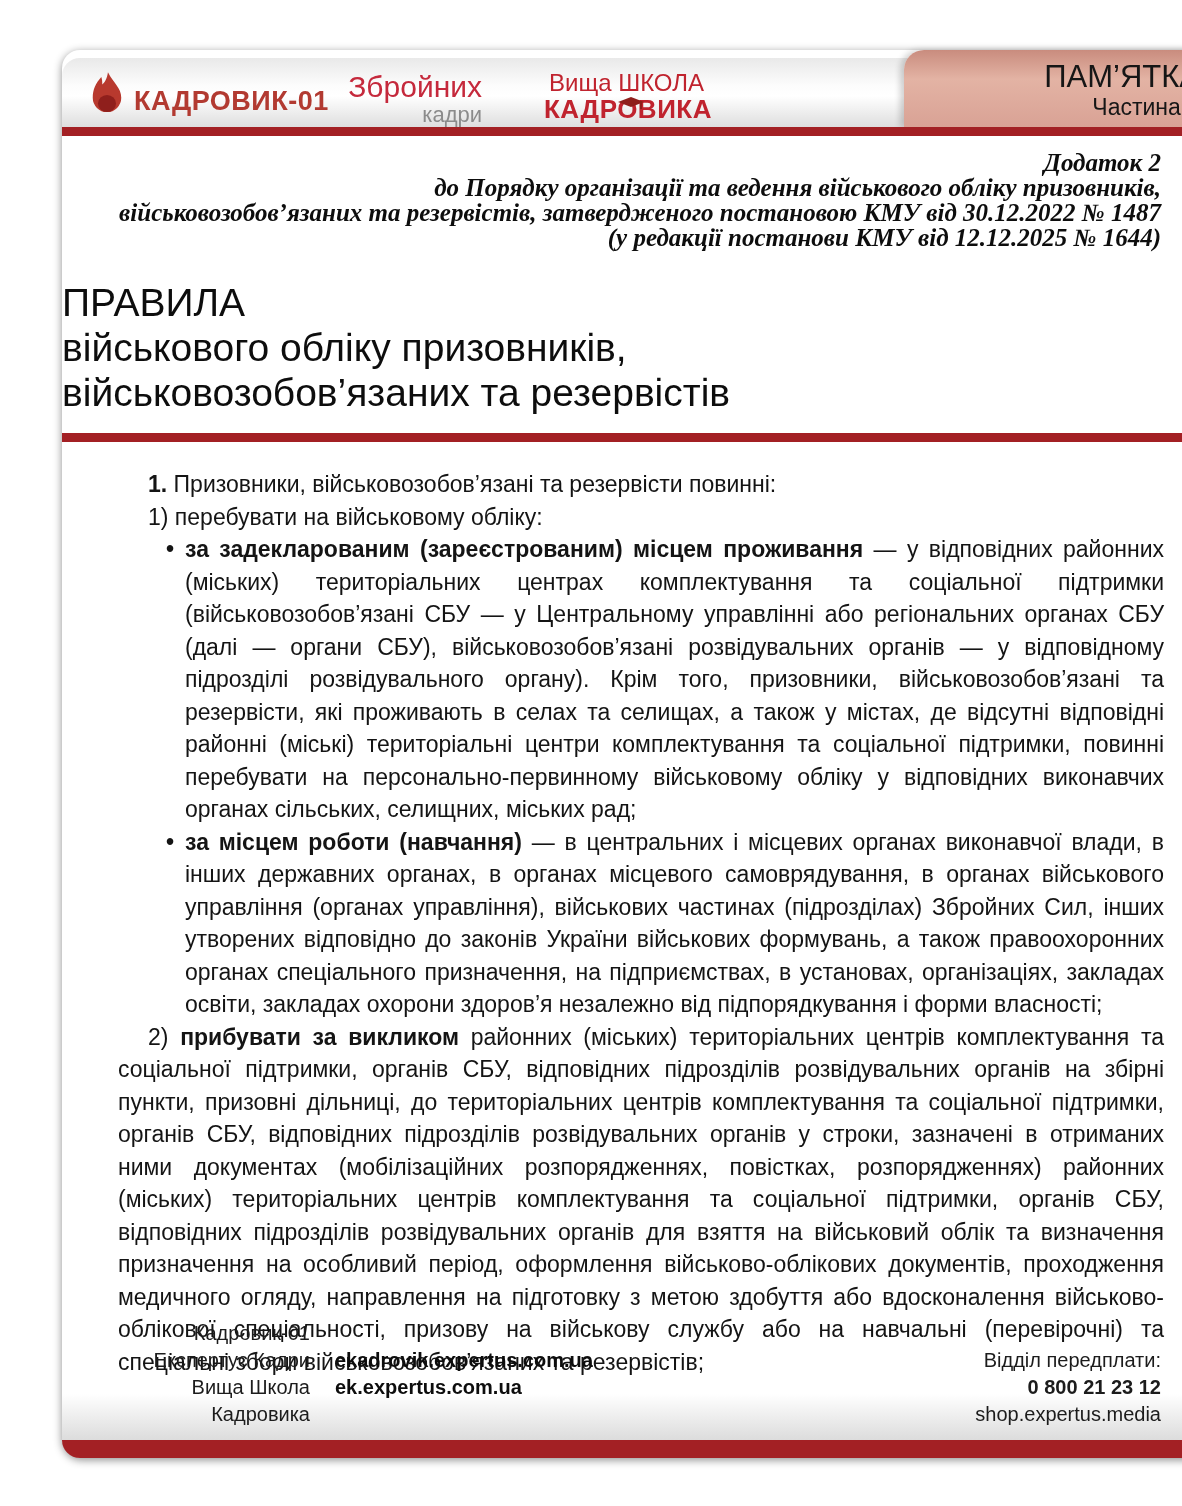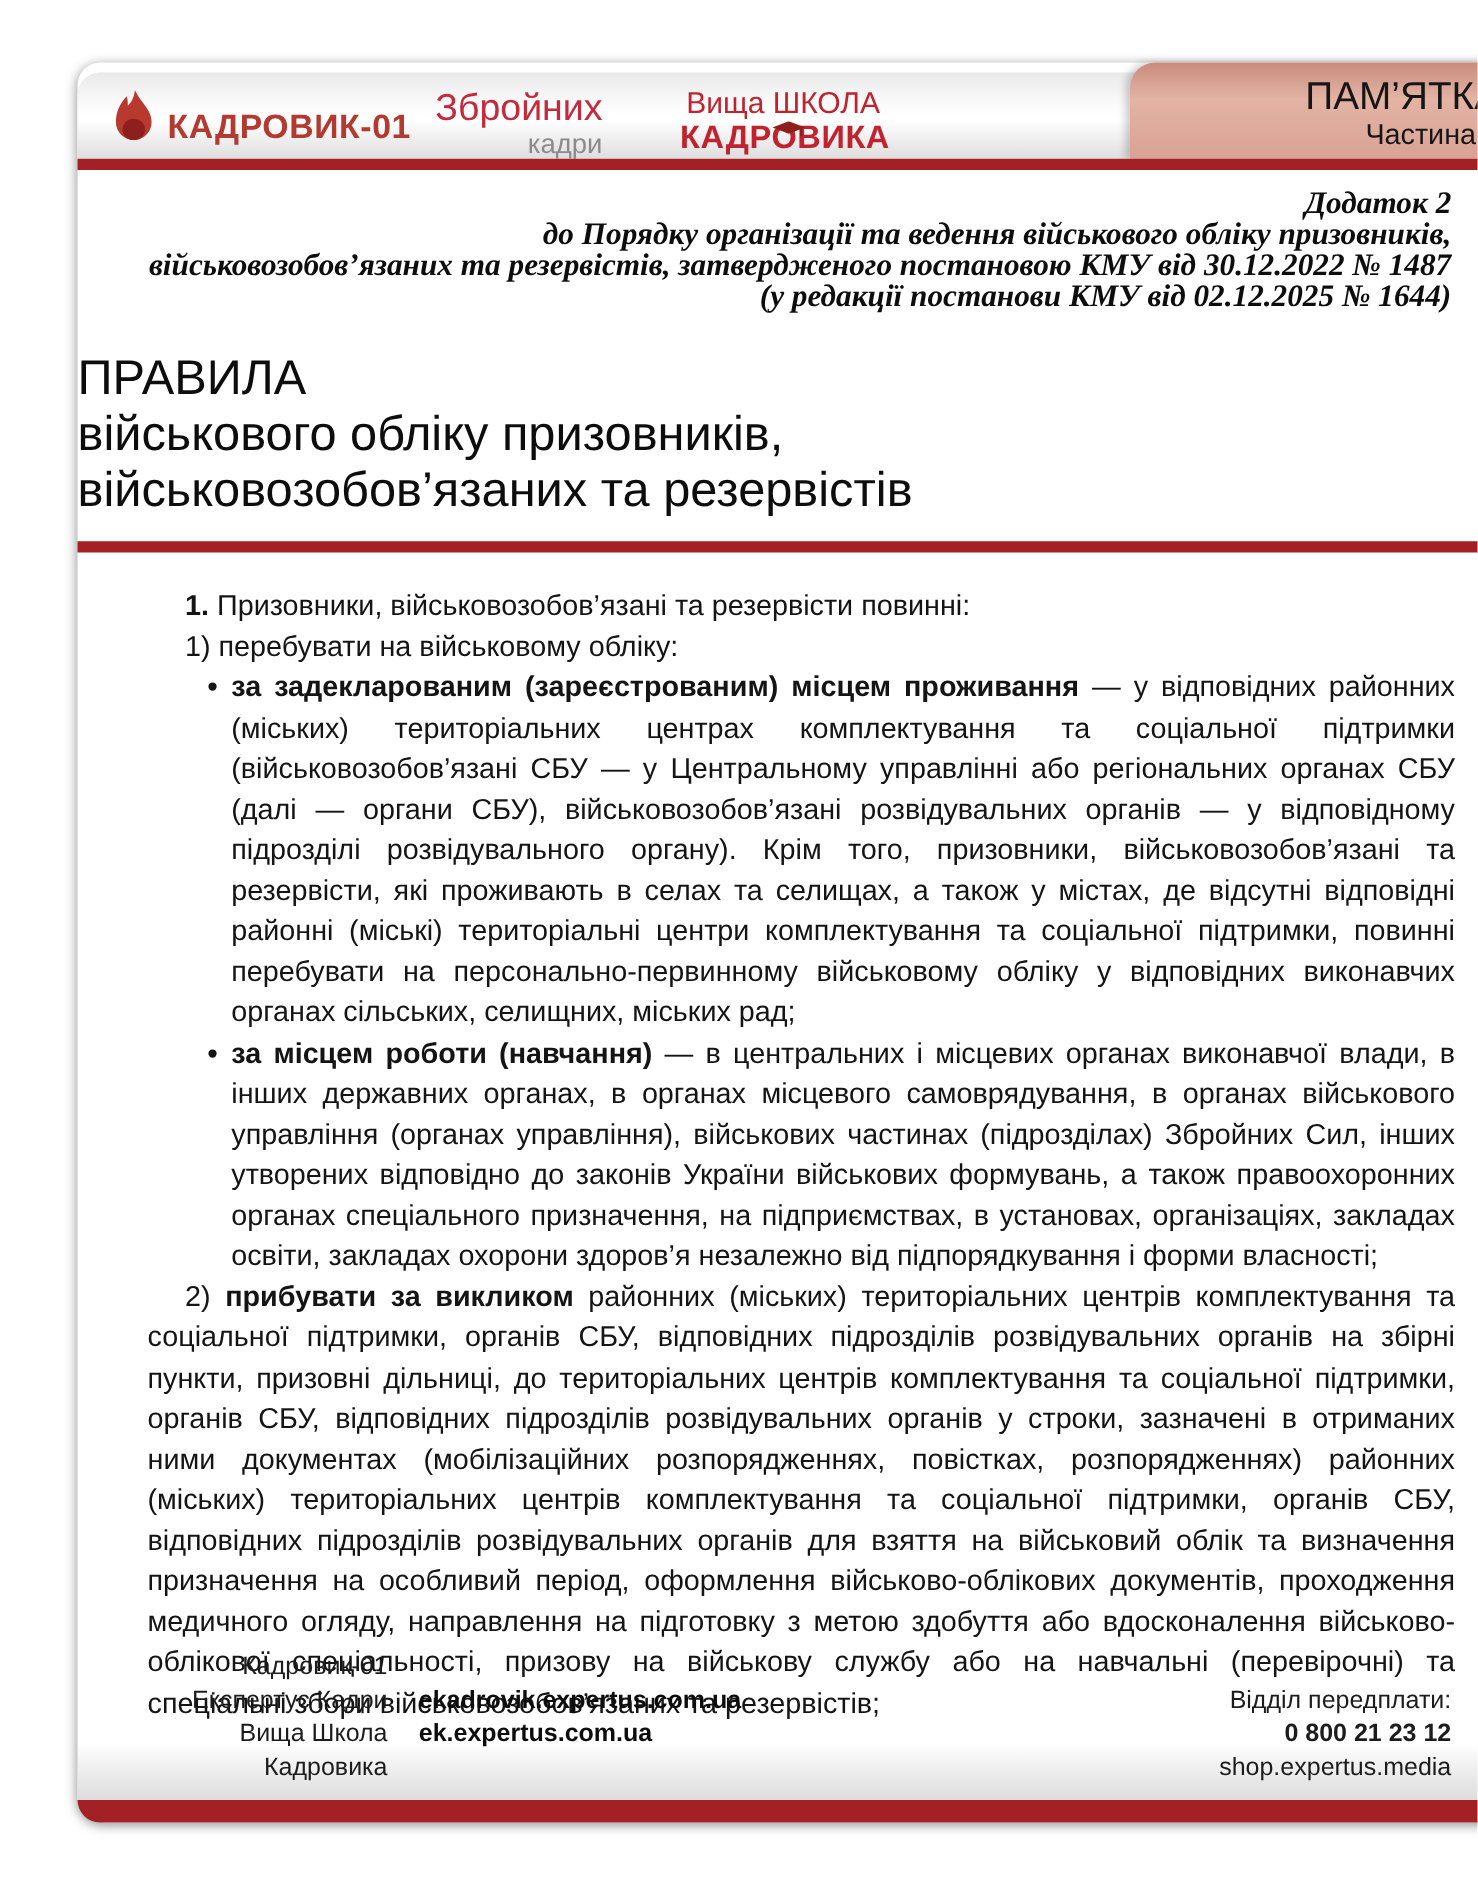--- a/index.html
+++ b/index.html
@@ -116,21 +116,21 @@
       <div class="tab-title">ПАМ’ЯТКА</div>
       <div class="tab-sub">Частина 1</div>
     </div>
     <div class="rule header-rule"></div>
   </div>
 
   <div class="appendix">
     <div>Додаток 2</div>
     <div>до Порядку організації та ведення військового обліку призовників,</div>
     <div>військовозобов’язаних та резервістів, затвердженого постановою КМУ від 30.12.2022 № 1487</div>
-    <div>(у редакції постанови КМУ від 02.12.2025 № 1644)</div>
+    <div>(у редакції постанови КМУ від 12.12.2025 № 1644)</div>
   </div>
 
   <div class="title">
     <div>ПРАВИЛА</div>
     <div>військового обліку призовників,</div>
     <div>військовозобов’язаних та резервістів</div>
   </div>
 
   <div class="rule"></div>
 

